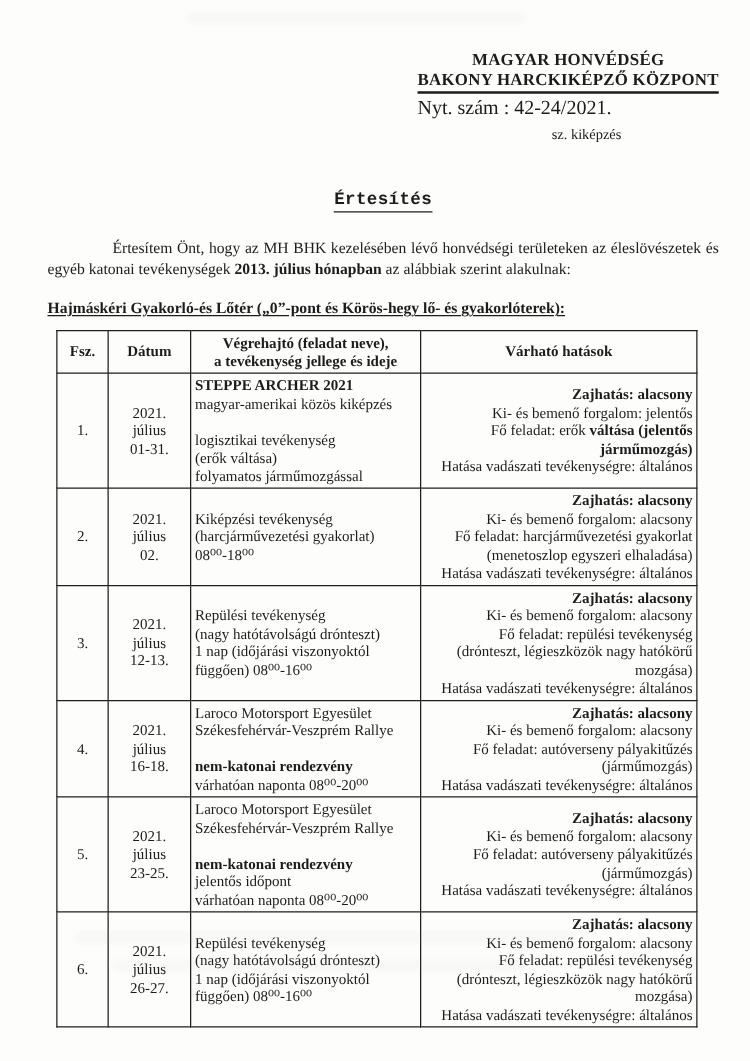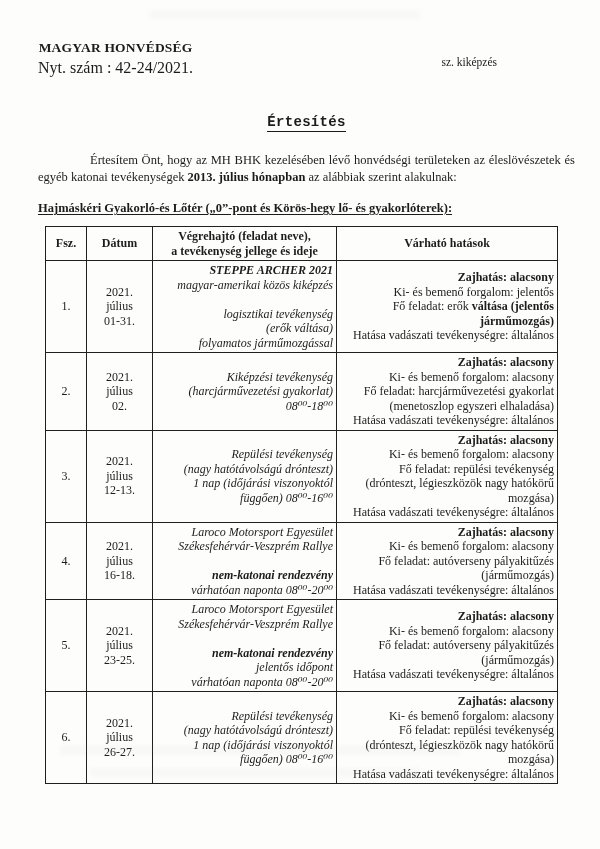--- a/index.html
+++ b/index.html
@@ -8,21 +8,21 @@
     height: 849px;
     background: #fdfdfc;
     font-family: "Liberation Serif", "DejaVu Serif", serif;
     color: #1c1c1c;
     position: relative;
     overflow: hidden;
   }
   .page { padding: 40px 25px 0 38px; position: relative; }
 
   
-  .doc-header { display: flex; justify-content: space-between; align-items: center; }
+  .doc-header { display: flex; justify-content: space-between; align-items: flex-end; flex-direction: column; }
   .org-block { display: inline-block; }
   .org-line1 { font-weight: bold; font-size: 13.5px; text-align: center; letter-spacing: .2px; }
   .org-line2 { font-weight: bold; font-size: 13.5px; border-bottom: 2px solid #1c1c1c; padding-bottom: 1px; letter-spacing: .2px; }
   .reg-number { font-size: 16px; margin-top: 3px; }
   .copy-label { font-size: 11.5px; margin-top: 6px; margin-right: 78px; }
 
   
   .title-wrap { text-align: center; margin-top: 36px; font-family: Liberation Mono, monospace; }
   .doc-title { display: inline-block; font-weight: bold; font-size: 14px; border-bottom: 1.5px solid #1c1c1c; padding-bottom: 1px; letter-spacing: .3px; }
 
@@ -33,39 +33,40 @@
   
   .section-heading { margin-top: 15px; font-weight: bold; font-size: 12.5px; text-decoration: underline; text-underline-offset: 2px; }
 
   
   table { border-collapse: collapse; table-layout: fixed; width: 512px; margin-left: 7px; margin-top: 10px; padding-left: 17px; }
   th, td { border: 1.5px solid #1f1f1f; font-size: 12px; line-height: 14.5px; vertical-align: middle; padding: 2px 3px; }
   th { font-weight: bold; text-align: center; }
   .prewrap { white-space: pre-line; }
   .c-fsz  { text-align: center; }
   .c-date { text-align: center; white-space: pre-line; }
-  .c-task { text-align: right; font-style: italic; }
+  .c-task { text-align: left; }
   .c-eff  { text-align: right; }
   .cl { min-height: 14.5px; }
   .cl .b { font-weight: bold; }
 
   
   .bleed { position: absolute; background: #9a9a9a; opacity: .05; filter: blur(2px); border-radius: 3px; pointer-events: none; }
   .bleed1 { left: 150px; top: 10px;  width: 270px; height: 9px; }
   .bleed2 { left: 60px;  top: 745px; width: 400px; height: 10px; }
   .bleed3 { left: 90px;  top: 768px; width: 330px; height: 9px; }
 </style>
 </head>
 <body>
 
 <div class="page">
 
   <div class="doc-header">
     <div class="org-block">
       <div class="org-line1">MAGYAR HONVÉDSÉG</div>
+      <div class="org-line2">BAKONY HARCKIKÉPZŐ KÖZPONT</div>
       <div class="reg-number">Nyt. szám : 42-24/2021.</div>
     </div>
     <div class="copy-label">sz. kiképzés</div>
   </div>
 
   <div class="title-wrap">
     <span class="doc-title">Értesítés</span>
   </div>
 
   <p class="intro"><span>Értesítem Önt, hogy az MH BHK kezelésében lévő honvédségi területeken az éleslövészetek és egyéb katonai tevékenységek </span><b>2013. július hónapban</b><span> az alábbiak szerint alakulnak:</span></p>

